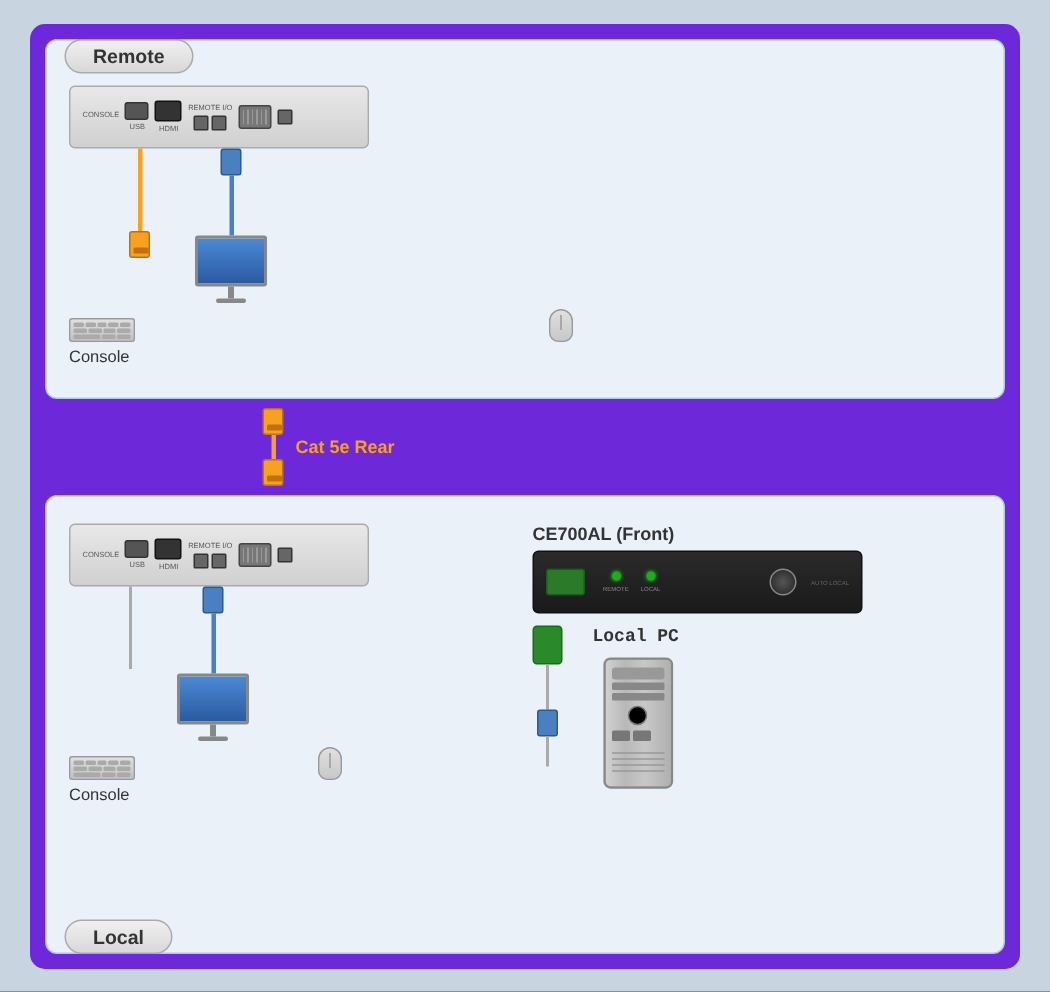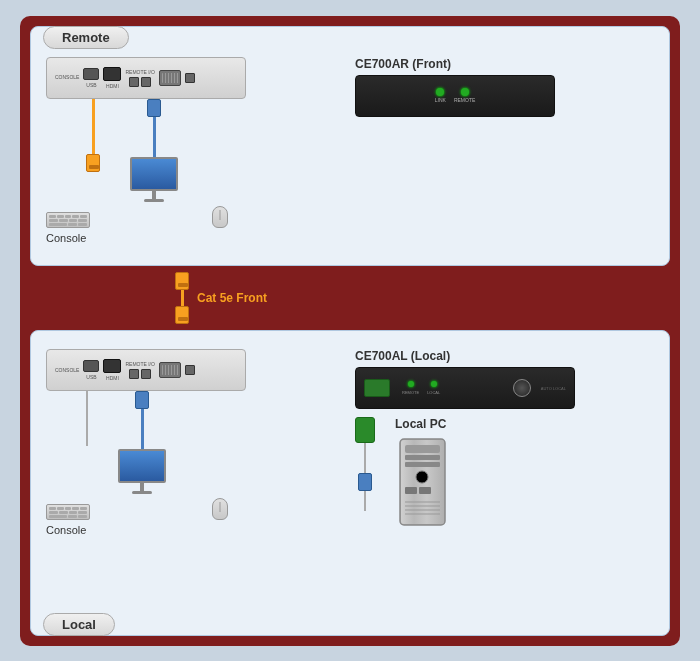--- a/index.html
+++ b/index.html
@@ -8,21 +8,21 @@
       height: 661px;
       background: #c8d4e0;
       font-family: Arial, sans-serif;
       display: flex;
       align-items: center;
       justify-content: center;
     }
     .main-container {
       width: 660px;
       height: 630px;
-      background: #7f1d1d;
+      background: #6d28d9;
       border-radius: 10px;
       padding: 10px;
       display: flex;
       flex-direction: column;
       gap: 8px;
     }
 
     
     .remote-section {
       background: #eaf1f8;
@@ -412,48 +412,31 @@
                     <div class="key"></div>
                   </div>
               </div>
             </div>
             <div class="mouse-shape"></div>
           </div>
           <div class="console-label">Console</div>
         </div>
       </div>
 
-      <div class="remote-right">
-        <div class="device-label">CE700AR (Front)</div>
-        <div class="device-front">
-          <div style="flex:1;"></div>
-          <div class="led-group">
-            <div style="display:flex;flex-direction:column;align-items:center;">
-              <div class="led"></div>
-              <div class="led-label" style="color:#aaa;font-size:5px;">LINK</div>
-            </div>
-            <div style="display:flex;flex-direction:column;align-items:center;">
-              <div class="led"></div>
-              <div class="led-label" style="color:#aaa;font-size:5px;">REMOTE</div>
-            </div>
-          </div>
-          <div style="flex:1;"></div>
-        </div>
-      </div>
     </div>
   </div>
 
   <div class="cable-area">
     <div style="display:flex;flex-direction:row;align-items:center;gap:8px;">
       <div style="display:flex;flex-direction:column;align-items:center;">
         <div class="rj45-plug" style="background:#f8a020;border-color:#c07010;"></div>
         <div class="wire-orange-v" style="height:16px;"></div>
         <div class="rj45-plug" style="background:#f8a020;border-color:#c07010;"></div>
       </div>
-      <div class="cat5-label">Cat 5e Front</div>
+      <div class="cat5-label">Cat 5e Rear</div>
     </div>
   </div>
 
   <div class="local-section">
     <div class="section-badge" style="bottom: -1px; top: auto;">Local</div>
 
     <div class="remote-inner" style="margin-top:8px;">
 
       <div class="remote-left">
 
@@ -522,21 +505,21 @@
                   </div>
               </div>
             </div>
             <div class="mouse-shape"></div>
           </div>
           <div class="console-label">Console</div>
         </div>
       </div>
 
       <div style="flex:1;display:flex;flex-direction:column;">
-        <div class="device-label">CE700AL (Local)</div>
+        <div class="device-label">CE700AL (Front)</div>
         <div class="device-front-local">
           <div class="vga-connector-front"></div>
           <div style="display:flex;flex-direction:column;align-items:center;gap:2px;margin-left:4px;">
             <div class="led" style="width:6px;height:6px;"></div>
             <div class="led-label" style="color:#888;font-size:4px;">REMOTE</div>
           </div>
           <div style="display:flex;flex-direction:column;align-items:center;gap:2px;">
             <div class="led" style="width:6px;height:6px;"></div>
             <div class="led-label" style="color:#888;font-size:4px;">LOCAL</div>
           </div>
@@ -546,21 +529,21 @@
         </div>
 
         <div style="display:flex;flex-direction:row;align-items:flex-start;margin-top:8px;gap:20px;">
           <div style="display:flex;flex-direction:column;align-items:center;">
             <div class="green-connector"></div>
             <div class="wire-gray-v" style="height:30px;"></div>
             <div style="width:14px;height:18px;background:#4a7fc0;border:1px solid #2a5a90;border-radius:2px;"></div>
             <div class="wire-gray-v" style="height:20px;"></div>
           </div>
 
-          <div style="display:flex;flex-direction:column;align-items:flex-start;margin-top:0;">
+          <div style="display:flex;flex-direction:column;align-items:flex-end;margin-top:0;font-family:Liberation Mono, monospace;">
             <div class="device-label" style="margin-bottom:6px;">Local PC</div>
 
             <svg width="55" height="90" viewBox="0 0 55 90">
 
               <rect x="5" y="2" width="45" height="86" rx="4" fill="#b0b0b0" stroke="#888" stroke-width="1.5"></rect>
               <rect x="6" y="3" width="43" height="84" rx="3" fill="url(#towerGrad)"></rect>
               <defs>
                 <linearGradient id="towerGrad" x1="0" y1="0" x2="1" y2="0">
                   <stop offset="0%" stop-color="#d0d0d0"></stop>
                   <stop offset="30%" stop-color="#b8b8b8"></stop>

